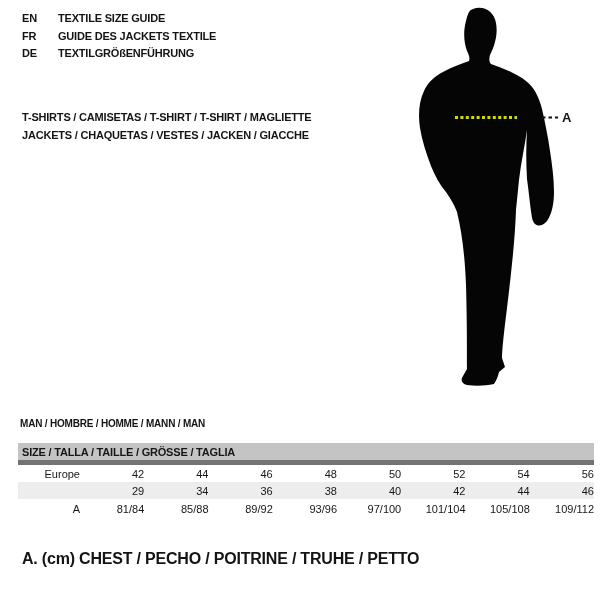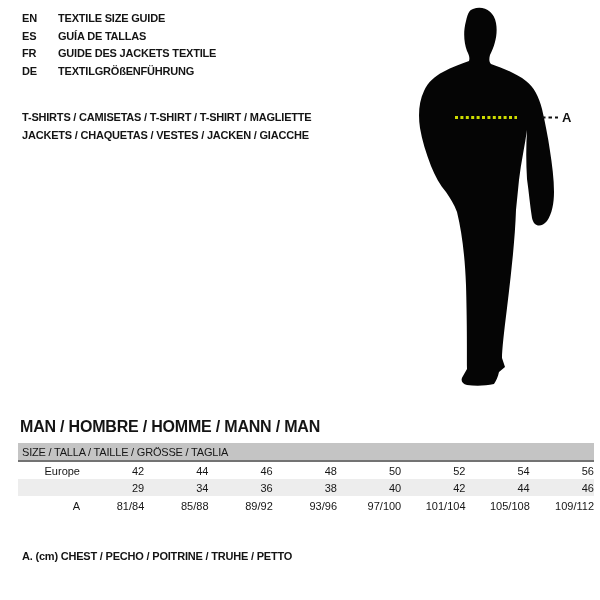--- a/index.html
+++ b/index.html
@@ -11,50 +11,46 @@
   .lang-block{position:absolute;left:22px;top:12px;}
   .lang-row{display:flex;align-items:flex-start;height:17.5px;font-size:11px;font-weight:bold;letter-spacing:-0.2px;white-space:nowrap;}
   .lang-code{width:36px;flex:0 0 36px;}
   
   .cat-block{position:absolute;left:22px;top:109px;font-size:11px;font-weight:bold;line-height:17.5px;letter-spacing:-0.2px;white-space:nowrap;}
   
   .figure{position:absolute;left:390px;top:0;width:210px;height:420px;}
   .figure path{fill:var(--silhouette,#050505);}
   .measure-label{font-family:"Liberation Sans","DejaVu Sans",sans-serif;font-size:13px;font-weight:bold;fill:#111;}
   
-  .section-title{position:absolute;left:20px;top:418px;font-size:16px;font-weight:bold;letter-spacing:-0.2px;white-space:nowrap;}
+  .section-title{position:absolute;left:20px;top:418px;font-size:10px;font-weight:bold;letter-spacing:-0.2px;white-space:nowrap;}
   
   .size-table{
     position:absolute;left:18px;top:443px;width:576px;
     border-collapse:collapse;table-layout:fixed;font-size:11px;color:#161616;
   }
   .size-table th{
-    height:17px;background:var(--header_bg,#c4c4c4);text-align:left;font-weight:normal;
-    padding:0 0 0 4px;border-bottom:2px solid #737373;letter-spacing:-0.2px;white-space:nowrap;
+    height:17px;background:var(--header_bg,#c4c4c4);text-align:left;font-weight:bold;
+    padding:0 0 0 4px;border-bottom:5px solid #737373;letter-spacing:-0.2px;white-space:nowrap;
   }
   .size-table td{height:17px;text-align:right;padding:0;font-weight:normal;}
   .size-table td.lbl{text-align:right;padding-left:4px;}
   .size-table tr.shaded td{background:var(--shade_bg,#ededed);}
   .size-table tr.last td{height:20px;vertical-align:middle;}
   
-  .footnote{position:absolute;left:22px;top:550px;font-size:11px;font-weight:bold;letter-spacing:-0.2px;white-space:nowrap;}
+  .footnote{position:absolute;left:22px;top:550px;font-size:16px;font-weight:bold;letter-spacing:-0.2px;white-space:nowrap;}
 </style>
 </head>
 <body>
 
 <div class="canvas">
 
   <div class="lang-block">
     <div class="lang-row">
       <span class="lang-code">EN</span>
       <span class="lang-label">TEXTILE SIZE GUIDE</span>
-    </div>
-    <div class="lang-row">
-      <span class="lang-code">ES</span>
-      <span class="lang-label">GUÍA DE TALLAS</span>
     </div>
     <div class="lang-row">
       <span class="lang-code">FR</span>
       <span class="lang-label">GUIDE DES JACKETS TEXTILE</span>
     </div>
     <div class="lang-row">
       <span class="lang-code">DE</span>
       <span class="lang-label">TEXTILGRÖßENFÜHRUNG</span>
     </div>
   </div>

